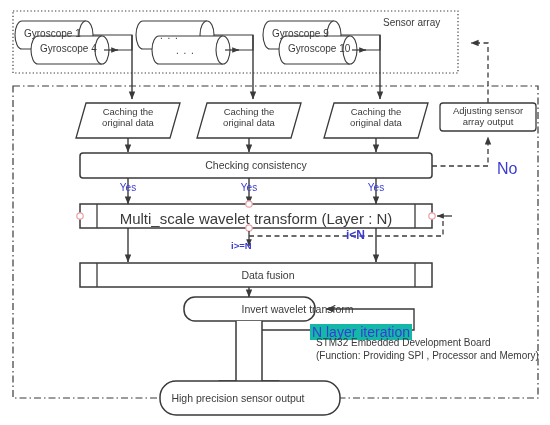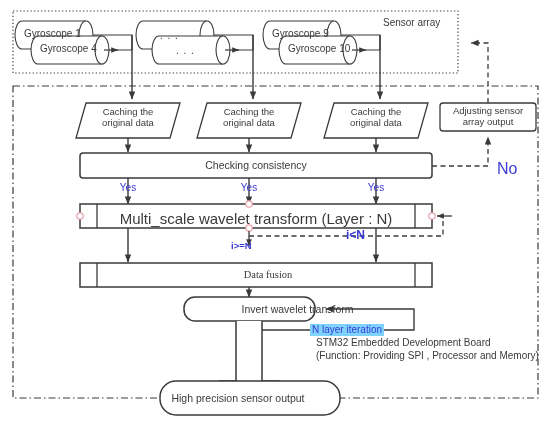--- a/index.html
+++ b/index.html
@@ -180,24 +180,24 @@
 
   <div class="lbl blue c" style="left:108px; top:182px; width:40px; font-size:10px;">Yes</div>
   <div class="lbl blue c" style="left:229px; top:182px; width:40px; font-size:10px;">Yes</div>
   <div class="lbl blue c" style="left:356px; top:182px; width:40px; font-size:10px;">Yes</div>
 
   <div class="lbl c" style="left:97px; top:210px; width:318px; font-size:15px;">Multi_scale wavelet transform (Layer : N)</div>
 
   <div class="lbl blue" style="left:231px; top:241px; font-size:9.5px; font-weight:bold;">i&gt;=N</div>
   <div class="lbl blue" style="left:346px; top:229px; font-size:12px; font-weight:bold;">i&lt;N</div>
 
-  <div class="lbl c" style="left:97px; top:269px; width:342px; font-size:10.5px;font-family:Liberation Serif, serif;">Data fusion</div>
+  <div class="lbl c" style="left:97px; top:269px; width:342px; font-size:10.5px;">Data fusion</div>
 
   <div class="lbl c" style="left:184px; top:303px; width:131px; font-size:10.5px;padding-left:48px;">Invert wavelet transform</div>
 
-  <div class="lbl blue" style="left:310px; top:324px; font-size:10px; background:#7dd3fc; padding:0 2px;">N layer iteration</div>
+  <div class="lbl blue" style="left:310px; top:324px; font-size:14px; background:#14b8a6; padding:0 2px;">N layer iteration</div>
 
   <div class="lbl" style="left:316px; top:337px; font-size:10px;">STM32 Embedded Development Board</div>
   <div class="lbl" style="left:316px; top:350px; font-size:10px;">(Function: Providing SPI , Processor and Memory)</div>
 
   <div class="lbl c" style="left:160px; top:392px; width:156px; font-size:10.5px;">High precision sensor output</div>
 
 </div>
 
 </body></html>

